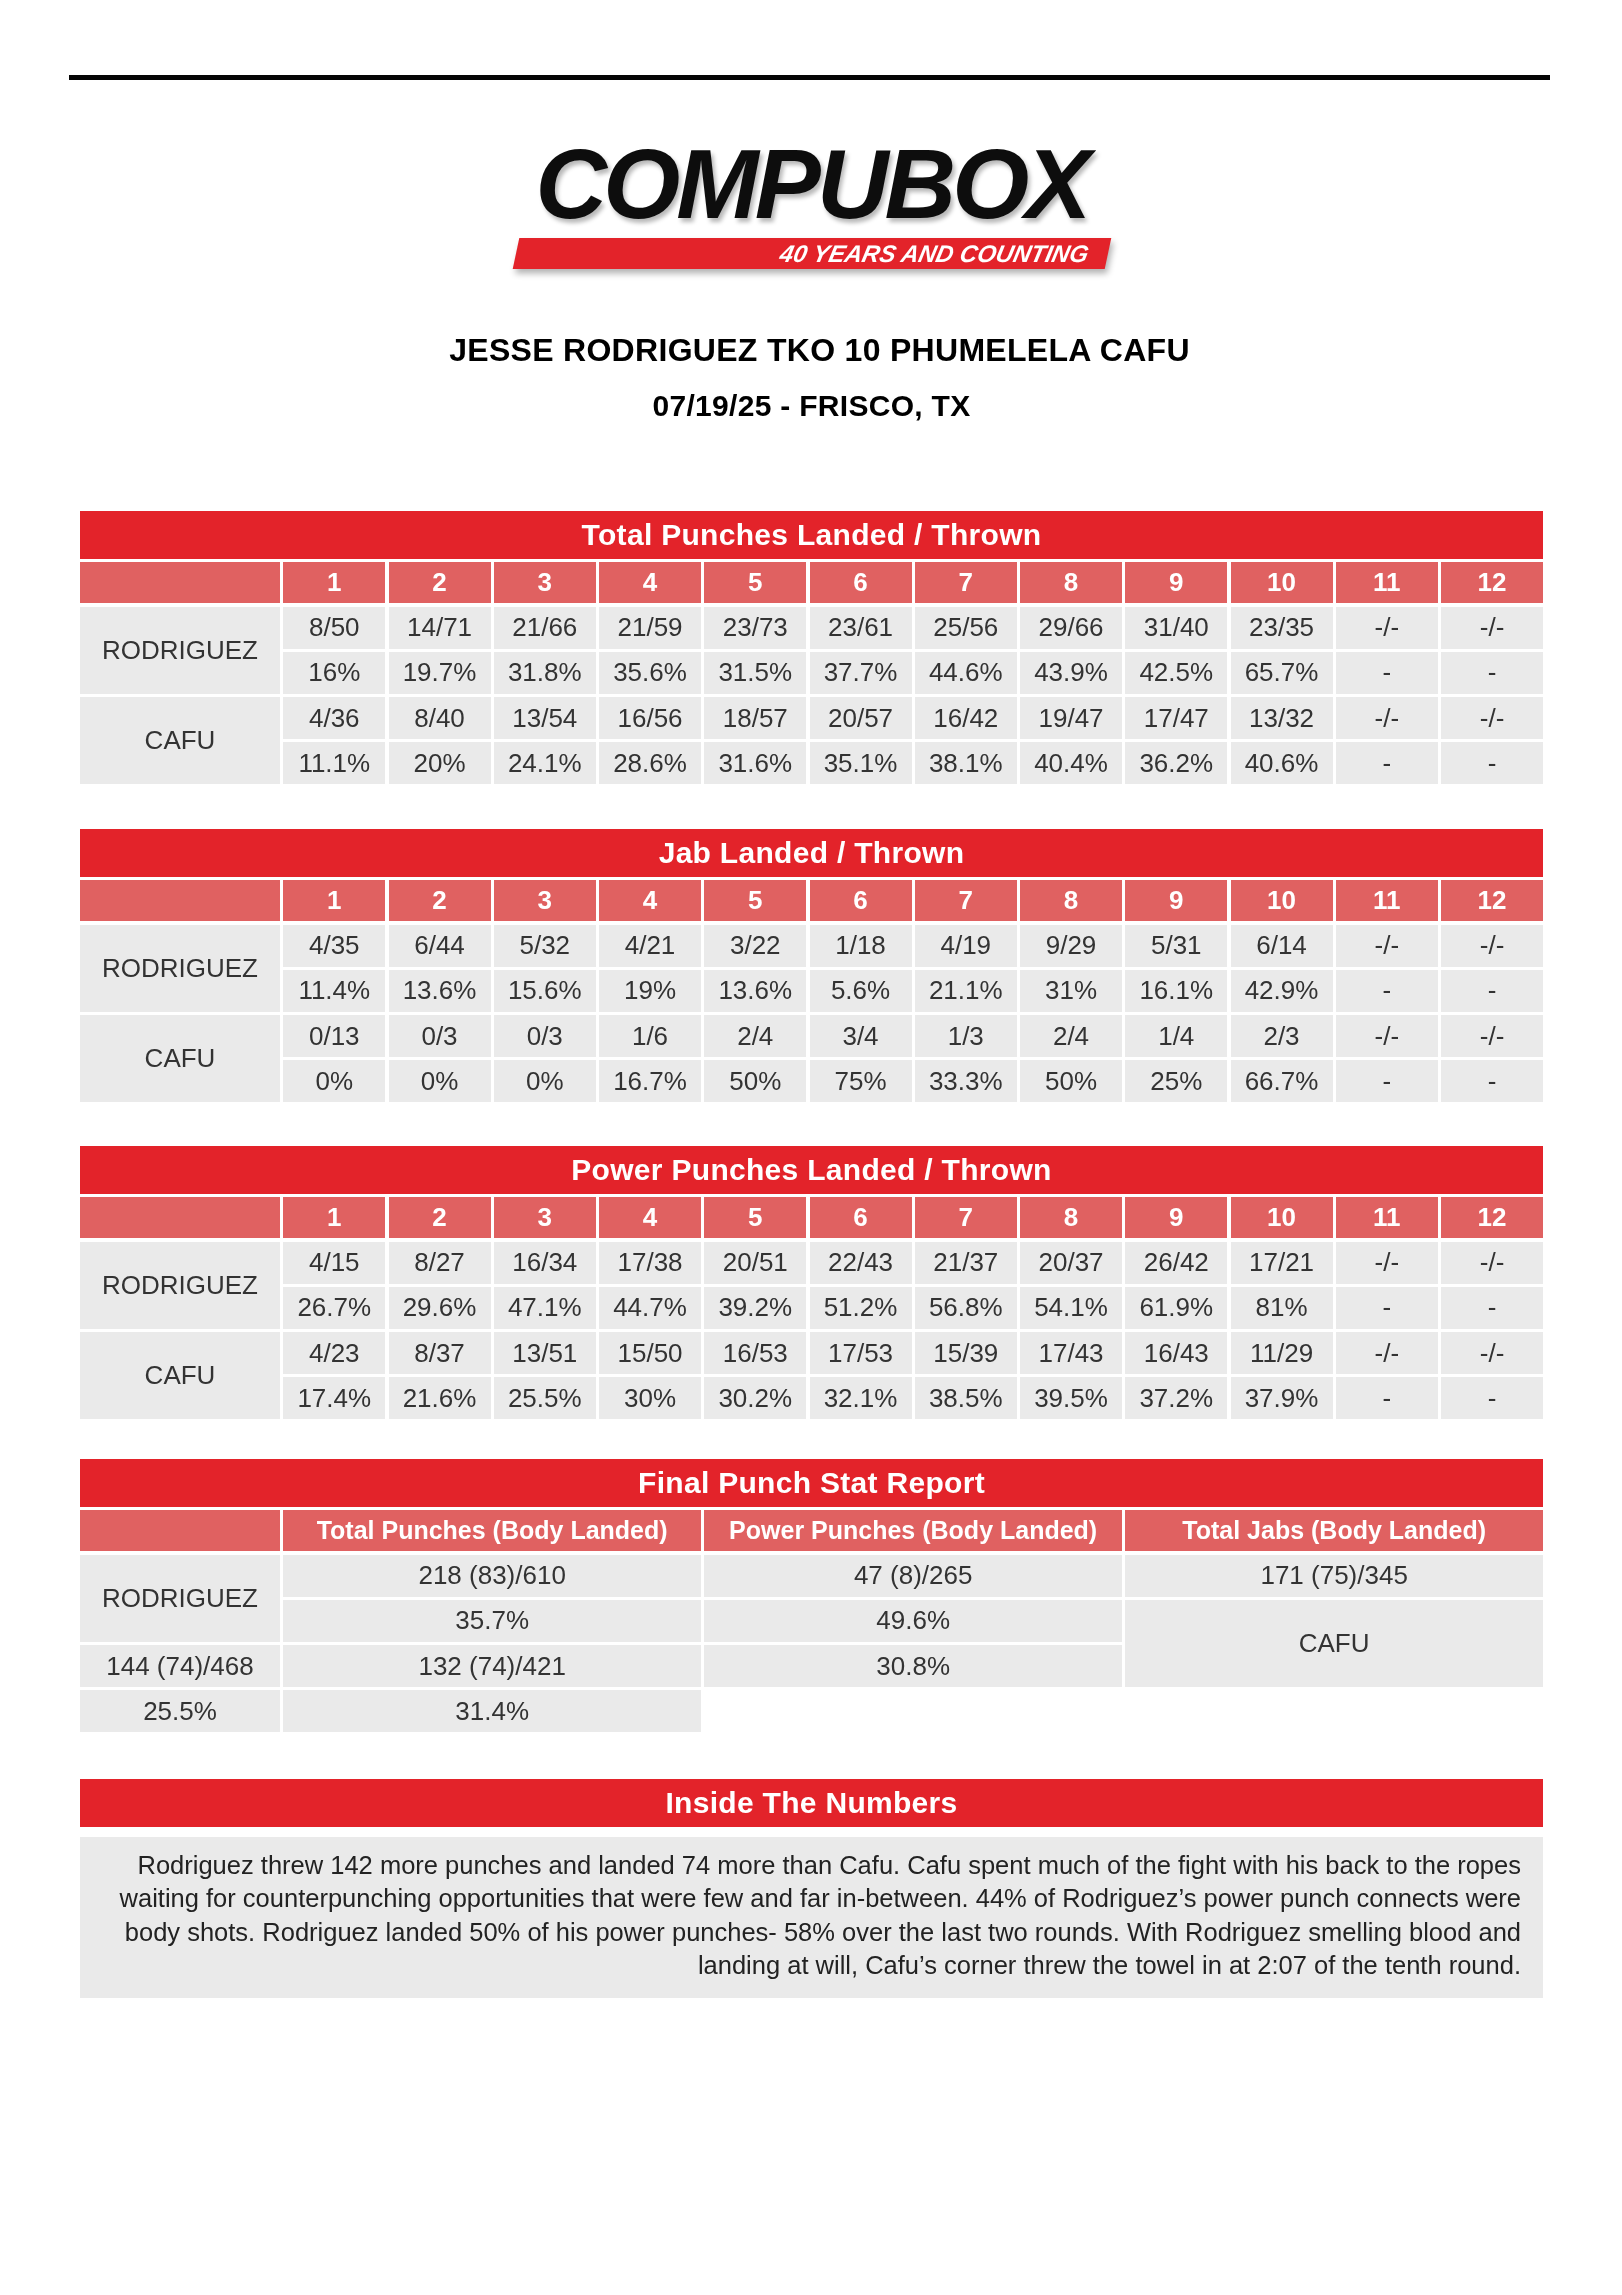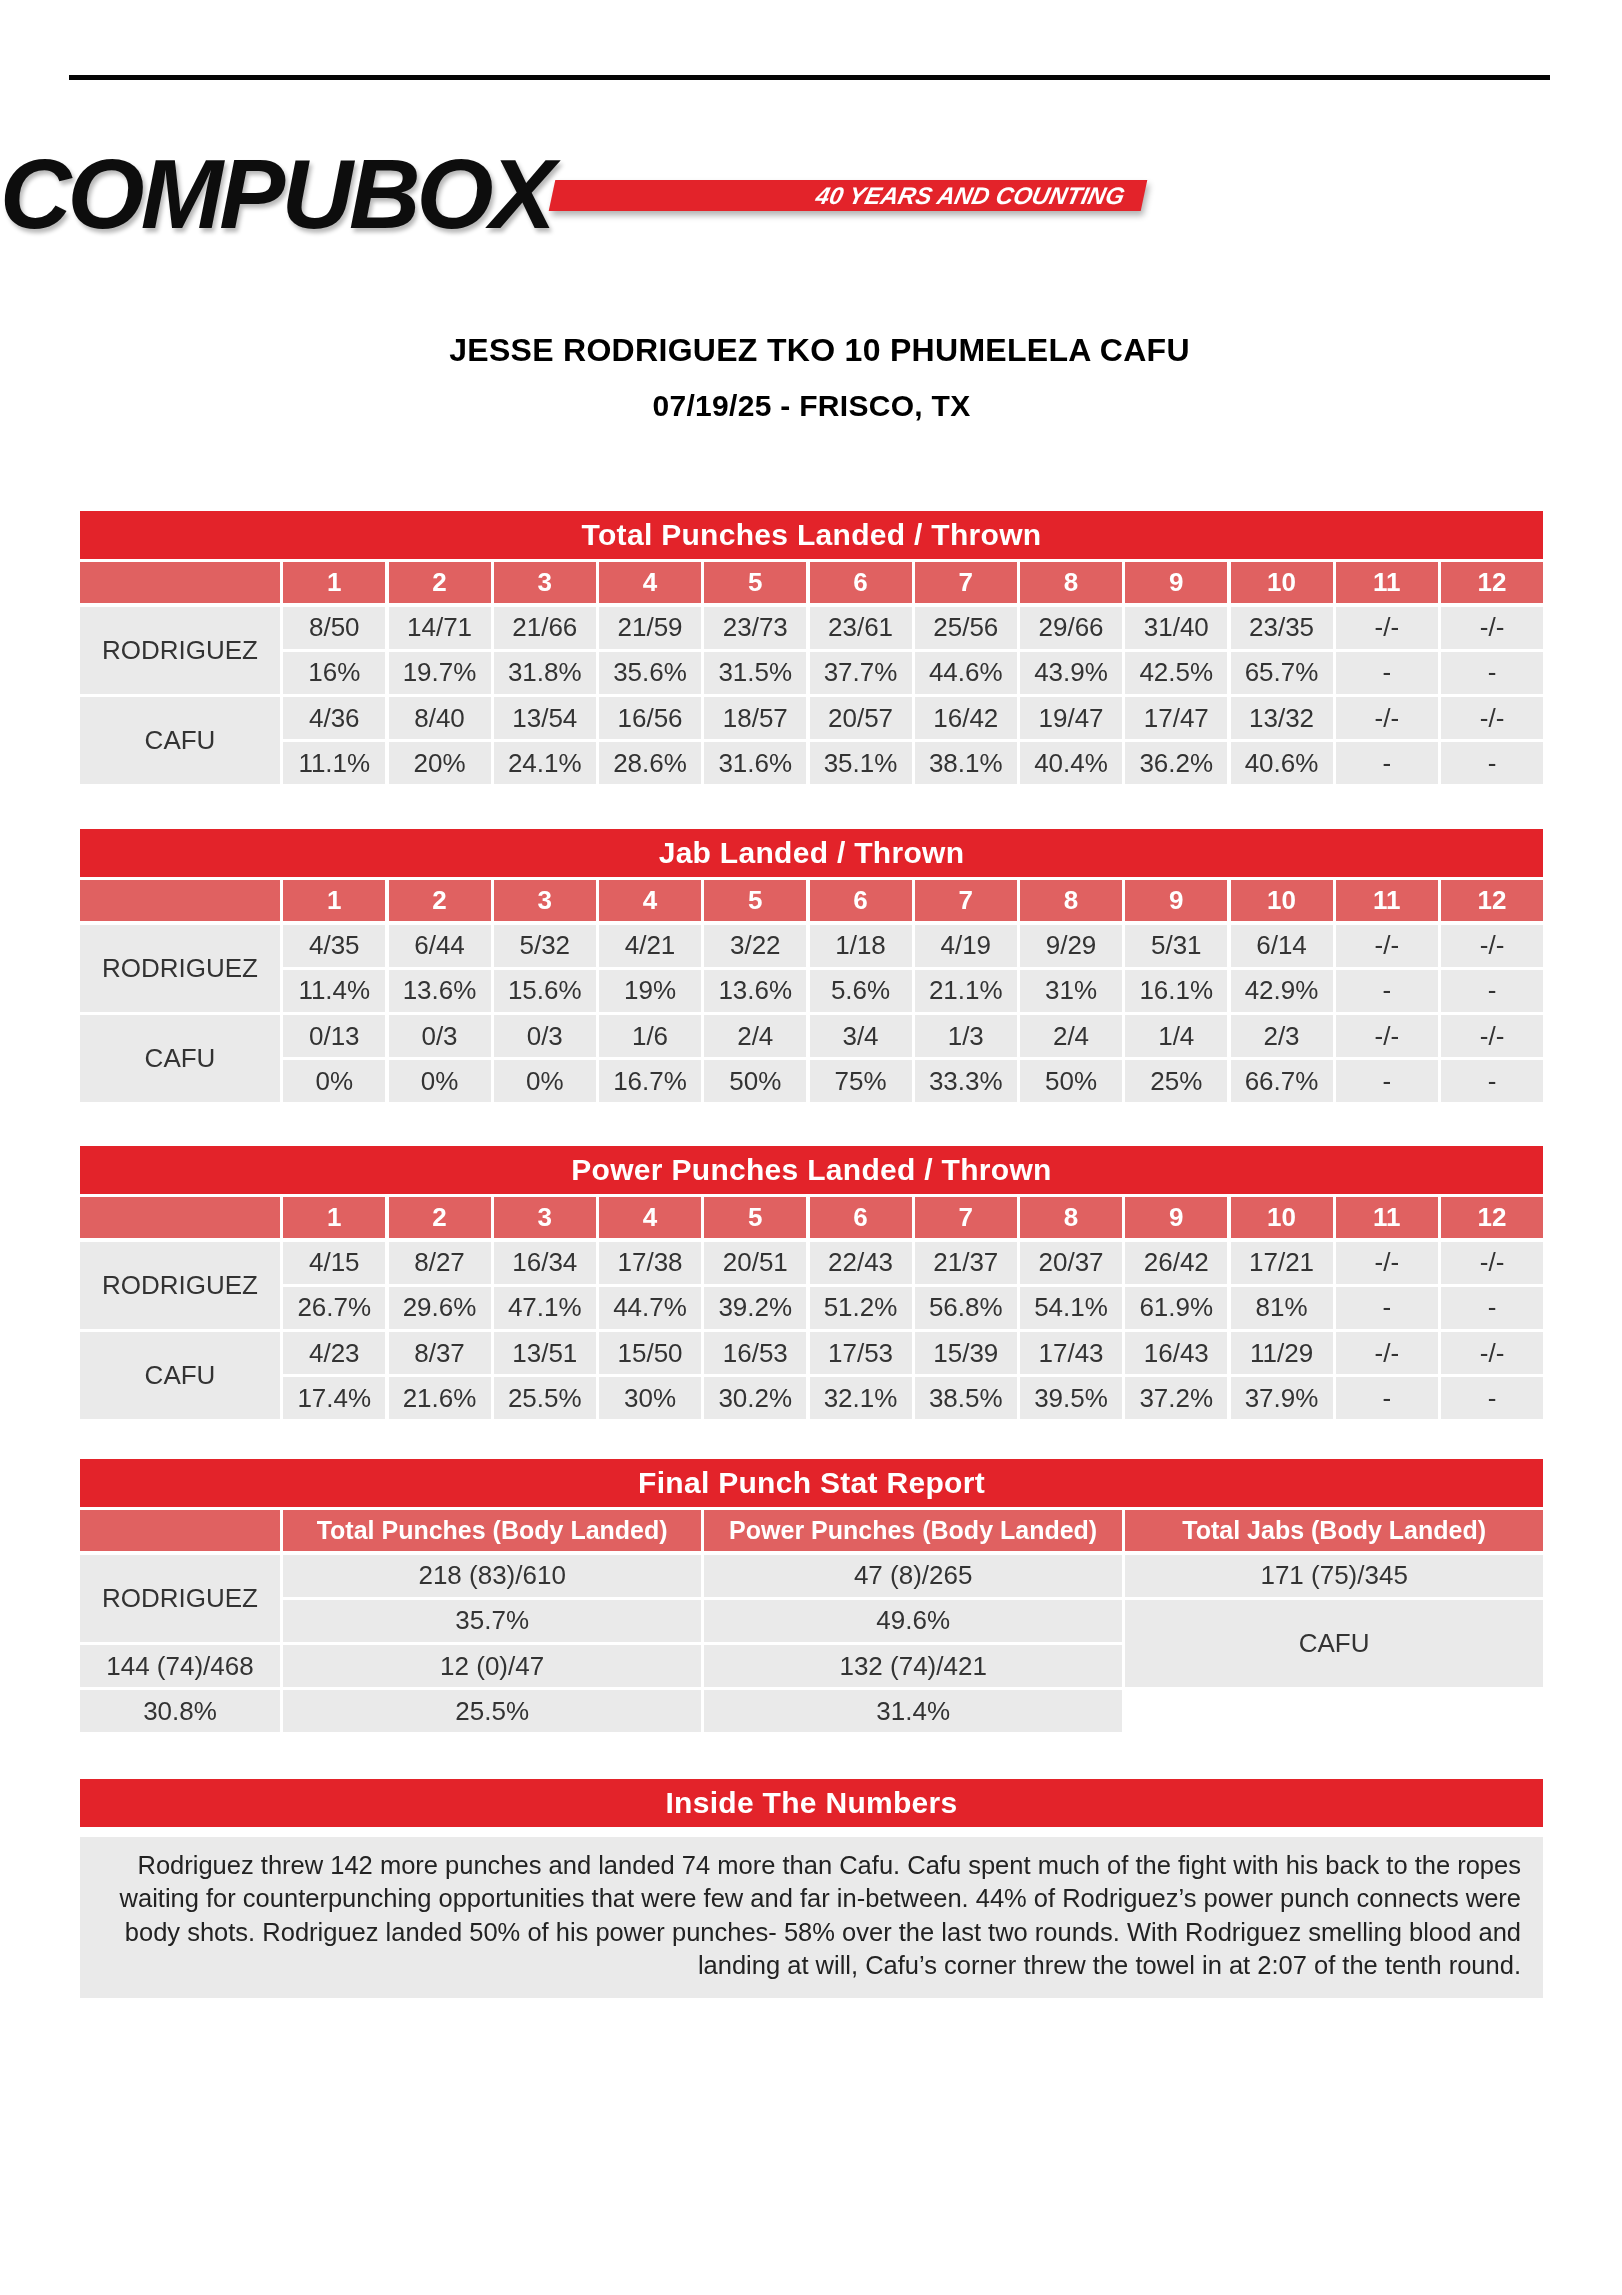--- a/index.html
+++ b/index.html
@@ -14,21 +14,21 @@
     width:1623px;height:2295px;background:#ffffff;
     font-family:"Liberation Sans", sans-serif;
     position:relative;overflow:hidden;
   }
   .top-rule{
     position:absolute;left:69px;top:75px;width:1481px;height:5.2px;background:#050505;
   }
   
   .logo{
     position:absolute;top:134px;left:0;width:100%;
-    display:flex;flex-direction:row;align-items:center;margin-top:10px;
+    display:flex;flex-direction:column;align-items:center;
   }
   .logo-text{
     font-weight:bold;font-style:italic;font-size:99px;line-height:1.02;
     letter-spacing:-3.9px;color:#0d0d0d;white-space:nowrap;
     text-shadow:2.6px 3.9px 4.6px rgba(0,0,0,0.28);
   }
   .logo-banner{
     margin-top:2.6px;width:592px;height:31px;background:var(--red);
     transform:skewX(-12deg);
     display:flex;align-items:center;justify-content:flex-end;
@@ -314,21 +314,20 @@
       <div class="hcell colhead">Power Punches (Body Landed)</div>
       <div class="hcell colhead">Total Jabs (Body Landed)</div>
       <div class="ccell name">RODRIGUEZ</div>
       <div class="ccell">218 (83)/610</div>
       <div class="ccell">47 (8)/265</div>
       <div class="ccell">171 (75)/345</div>
       <div class="ccell">35.7%</div>
       <div class="ccell">49.6%</div>
       <div class="ccell name">CAFU</div>
       <div class="ccell">144 (74)/468</div>
-      <div class="ccell">12 (0)/47</div>
       <div class="ccell">132 (74)/421</div>
       <div class="ccell">30.8%</div>
       <div class="ccell">25.5%</div>
       <div class="ccell">31.4%</div>
     </div>
 </section>
 
 <section class="inside" style="top:1757px">
   <div class="bar">Inside The Numbers</div>
   <div class="inside-text">Rodriguez threw 142 more punches and landed 74 more than Cafu. Cafu spent much of the fight with his back to the ropes waiting for counterpunching opportunities that were few and far in-between. 44% of Rodriguez’s power punch connects were body shots. Rodriguez landed 50% of his power punches- 58% over the last two rounds. With Rodriguez smelling blood and landing at will, Cafu’s corner threw the towel in at 2:07 of the tenth round.</div>

